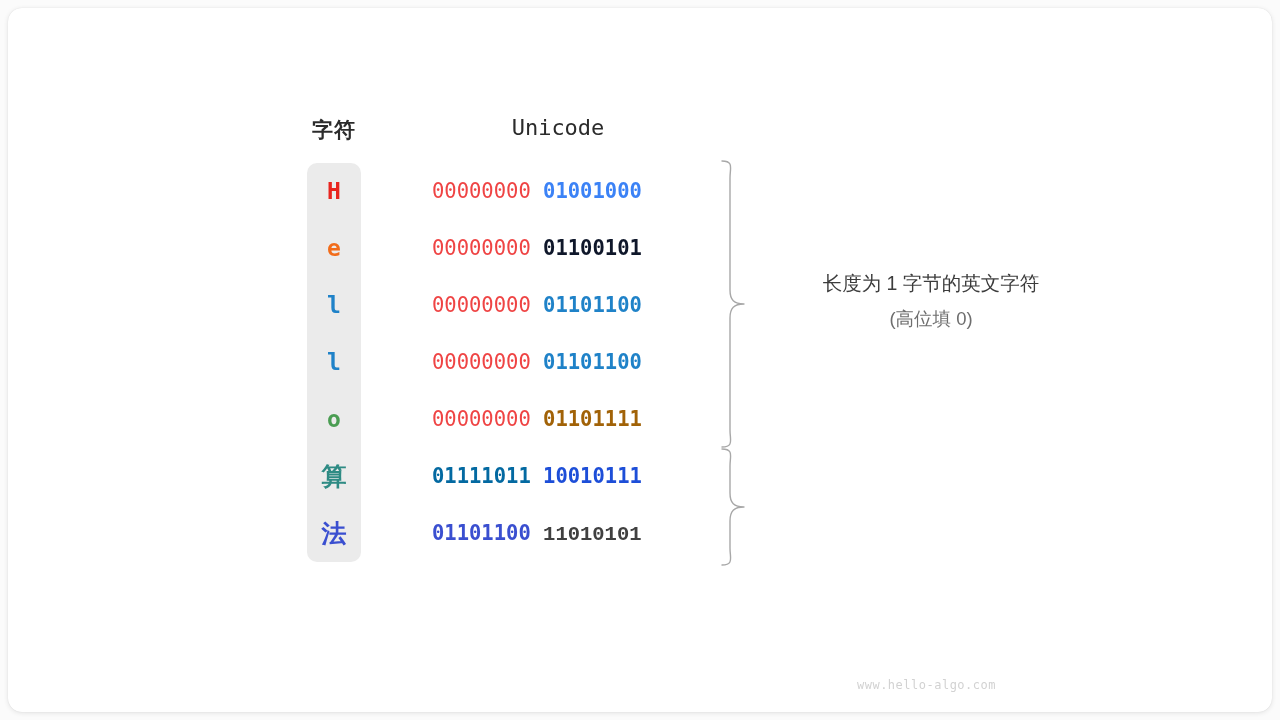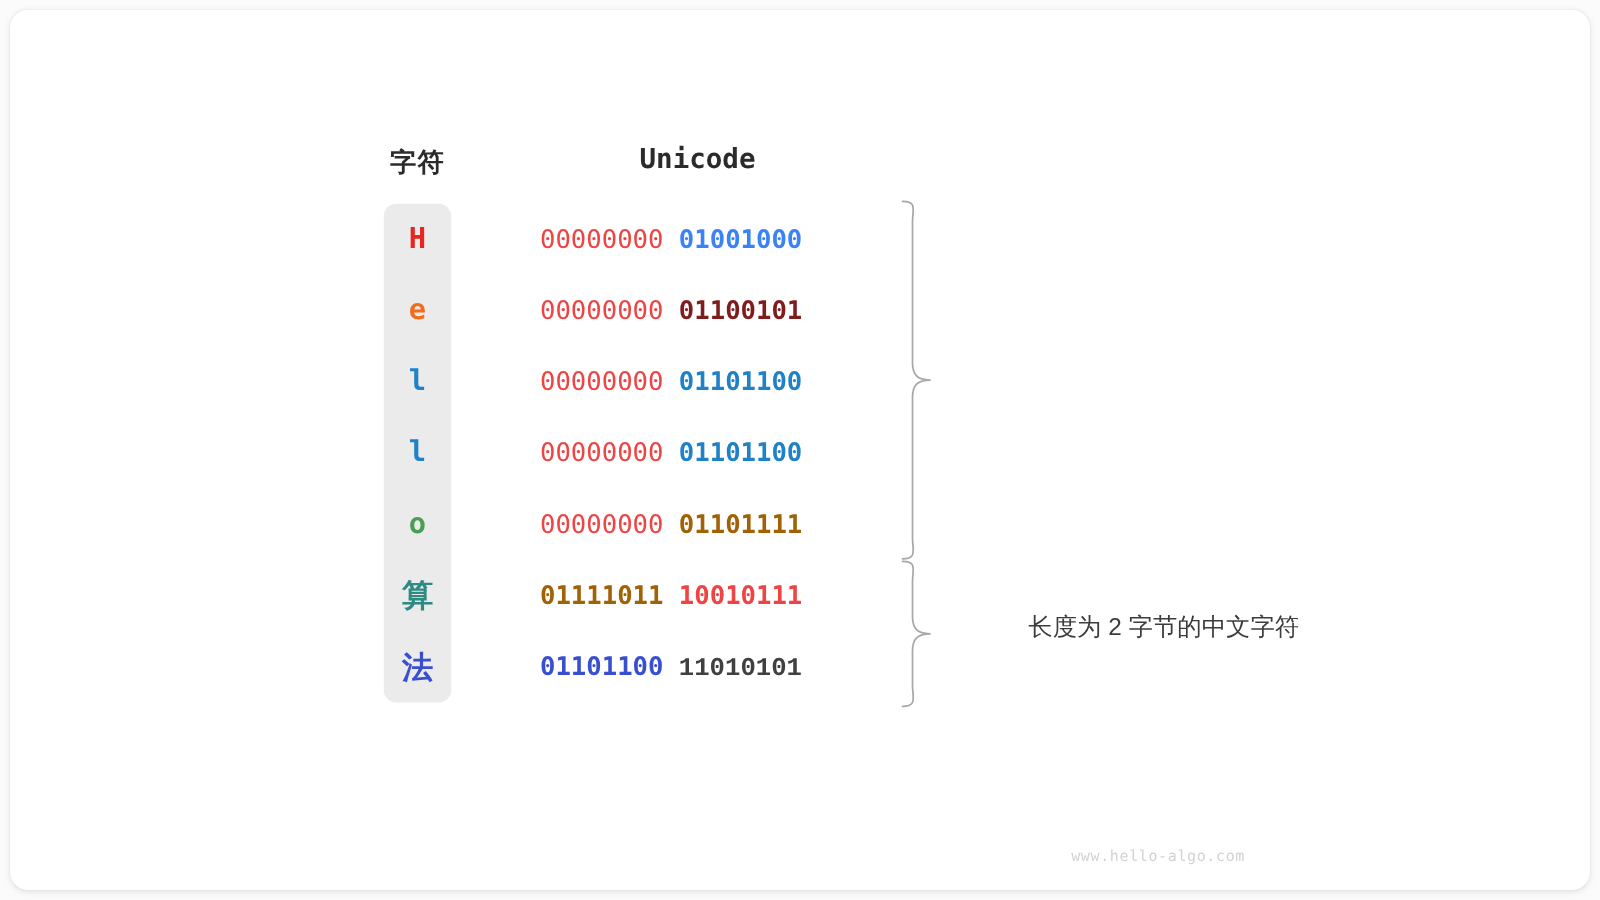--- a/index.html
+++ b/index.html
@@ -46,21 +46,21 @@
     letter-spacing: 1px;
   }
   .hdr-unicode {
     position: absolute;
     left: 432px;
     top: 115px;
     width: 252px;
     text-align: center;
     font-family: "DejaVu Sans Mono", "Liberation Mono", monospace;
     font-size: 22px;
-    font-weight: bold;
+    font-weight: normal;
     color: #2b2b2b;
   }
 
   
   .char-strip {
     position: absolute;
     left: 307px;
     top: 163px;
     width: 54px;
     height: 399px;
@@ -148,38 +148,39 @@
       <div class="char-cell" style="top: 163px; color: rgb(232, 37, 31);">H</div>
       <div class="char-cell" style="top: 220px; color: rgb(242, 108, 26);">e</div>
       <div class="char-cell" style="top: 277px; color: rgb(31, 130, 200);">l</div>
       <div class="char-cell" style="top: 334px; color: rgb(31, 130, 200);">l</div>
       <div class="char-cell" style="top: 391px; color: rgb(74, 157, 82);">o</div>
       <div class="char-cell cjk" style="top: 448px; color: rgb(46, 139, 132);">算</div>
       <div class="char-cell cjk" style="top: 505px; color: rgb(58, 79, 208);">法</div>
     </div>
   <div id="bin-rows">
       <div class="bin-row" style="top: 163px;"><span class="byte-pad">00000000</span> <span class="byte-hi" style="color: #3b82f6;">01001000</span></div>
-      <div class="bin-row" style="top: 220px;"><span class="byte-pad">00000000</span> <span class="byte-hi" style="color: #7f1d1d;">01100101</span></div>
+      <div class="bin-row" style="top: 220px;"><span class="byte-pad">00000000</span> <span class="byte-hi" style="color: #0f172a;">01100101</span></div>
       <div class="bin-row" style="top: 277px;"><span class="byte-pad">00000000</span> <span class="byte-hi" style="color: rgb(31, 130, 200);">01101100</span></div>
       <div class="bin-row" style="top: 334px;"><span class="byte-pad">00000000</span> <span class="byte-hi" style="color: rgb(31, 130, 200);">01101100</span></div>
       <div class="bin-row" style="top: 391px;"><span class="byte-pad">00000000</span> <span class="byte-hi" style="color: #a16207;">01101111</span></div>
-      <div class="bin-row" style="top: 448px;"><span class="byte-hi" style="color: #a16207;">01111011</span> <span class="byte-hi" style="color: #ef4444;">10010111</span></div>
+      <div class="bin-row" style="top: 448px;"><span class="byte-hi" style="color: #0369a1;">01111011</span> <span class="byte-hi" style="color: #1d4ed8;">10010111</span></div>
       <div class="bin-row" style="top: 505px;"><span class="byte-hi" style="color: rgb(58, 79, 208);">01101100</span> <span class="byte-hi" style="color: #404040; font-family: Liberation Mono, monospace;">11010101</span></div>
     </div>
 
   <svg class="brace" style="left:716px; top:158px;" width="34" height="292" viewBox="0 0 34 292">
     <path d="M6 3 C18 3 14 10 14 20 L14 132 C14 142 18 146 28 146
              C18 146 14 150 14 160 L14 272 C14 282 18 289 6 289" fill="none" stroke="#a8a8a8" stroke-width="1.4" stroke-linecap="round" stroke-linejoin="round"></path>
   </svg>
 
   <svg class="brace" style="left:716px; top:446px;" width="34" height="122" viewBox="0 0 34 122">
     <path d="M6 3 C18 3 14 10 14 20 L14 47 C14 57 18 61 28 61
              C18 61 14 65 14 75 L14 102 C14 112 18 119 6 119" fill="none" stroke="#a8a8a8" stroke-width="1.4" stroke-linecap="round" stroke-linejoin="round"></path>
   </svg>
 
+  <div class="annot" style="left:776px; top:265px; width:310px;">
+    <span>长度为 1 字节的英文字符</span>
+    <span class="sub">(高位填 0)</span>
+  </div>
 
-  <div class="annot" style="left:776px; top:484px; width:310px;">
-    <span>长度为 2 字节的中文字符</span>
-  </div>
 
   <div class="watermark">www.hello-algo.com</div>
 
 </div>
 
 </body></html>

